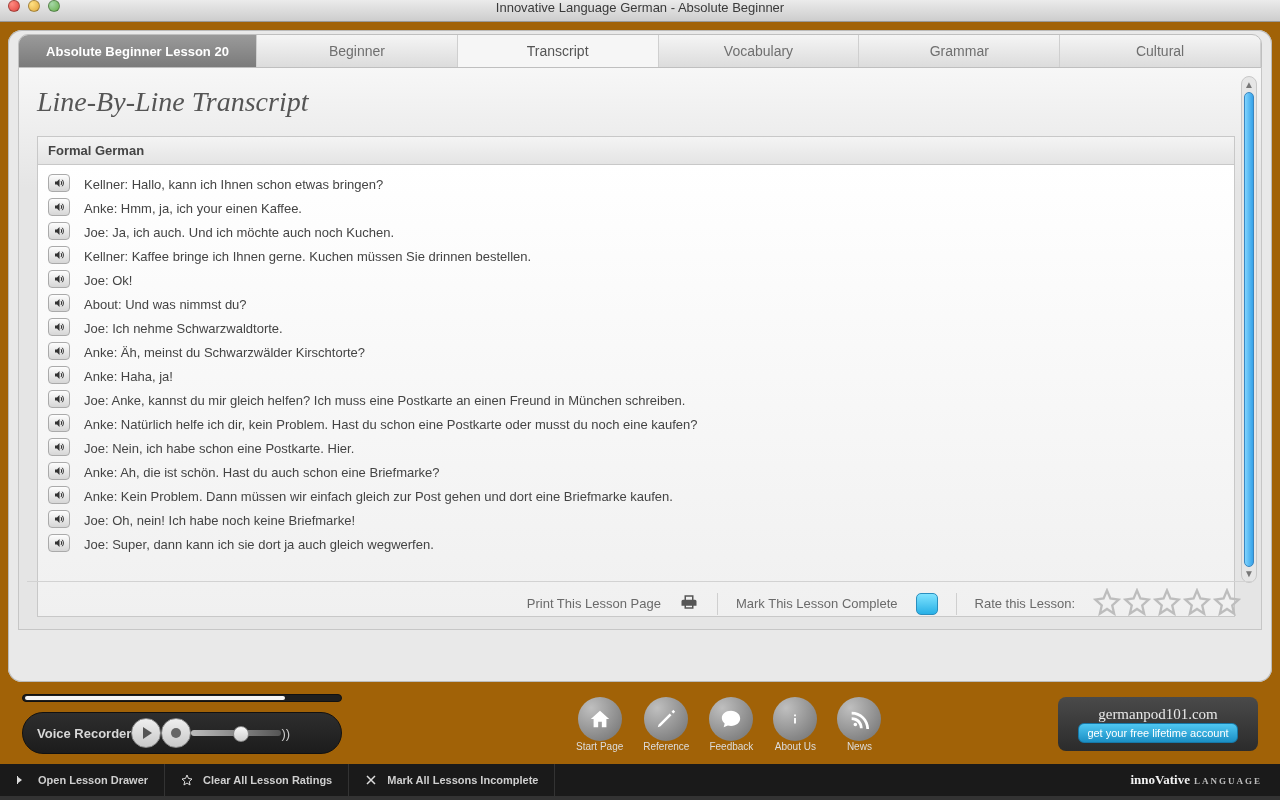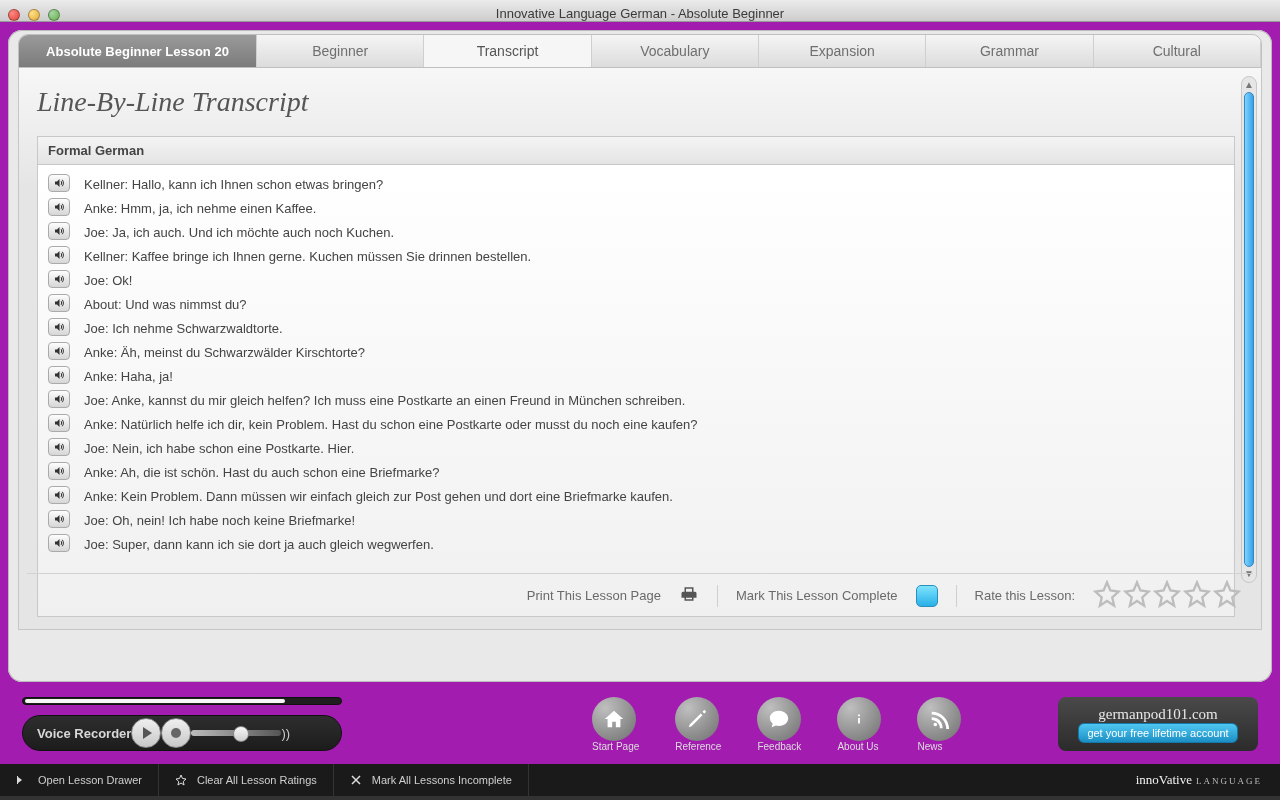--- a/index.html
+++ b/index.html
@@ -9,35 +9,35 @@
   background: #333333;
   width: 1280px;
   height: 800px;
   overflow: hidden;
 }
 .titlebar {
   height: 22px;
   background: linear-gradient(#ebebeb, #cdcdcd);
   border-bottom: 1px solid #999;
   display: flex;
-  align-items: flex-end;
+  align-items: flex-start;
   position: relative;
 }
 .traffic-lights { display: flex; gap: 8px; padding-left: 8px; }
 .tl { width: 12px; height: 12px; border-radius: 50%; border: 1px solid rgba(0,0,0,0.3); }
 .tl.red { background: radial-gradient(circle at 30% 30%, #ff8a80, #e0443e); }
 .tl.yel { background: radial-gradient(circle at 30% 30%, #ffe082, #e1a93c); }
 .tl.grn { background: radial-gradient(circle at 30% 30%, #a5d6a7, #67b049); }
 .titlebar-title {
   position: absolute; left: 0; right: 0;
   text-align: center;
   font-size: 13px; color: #3a3a3a;
   pointer-events: none;
 }
-.outer-frame { background:#a21caf; padding:8px 8px 5px 8px; height:742px; }
+.outer-frame { background:#a16207; padding:8px 8px 5px 8px; height:742px; }
 .card {
   background:#e9e9e9;
   border-radius:14px;
   height:652px;
   padding:4px 10px 6px 10px;
   box-shadow: inset 0 0 0 1px #bbb;
   position:relative;
 }
 .tabs {
   display:flex;
@@ -129,21 +129,21 @@
 .scroll-thumb {
   width:10px; flex:1;
   background:linear-gradient(90deg,#7fd4ff,#36a2e8);
   border:1px solid #3a86c0;
   border-radius:6px;
   margin:2px 0;
 }
 .scroll-arrow { font-size:10px; color:#777; line-height:1; }
 .content-footer {
   position:absolute;
-  left:8px; right:8px; bottom:12px;
+  left:8px; right:8px; bottom:4px;
   display:flex;
   align-items:center;
   justify-content:flex-end;
   gap:18px;
   font-size:13px;
   color:#6a6a6a;
   padding:6px 12px;
   border-top:1px solid #d2d2d2;
 }
 .foot-sep { width:1px; height:22px; background:#cfcfcf; }
@@ -169,21 +169,21 @@
   position:relative; margin-bottom:10px;
 }
 .progress-track::after {
   content:""; position:absolute; left:2px; top:1px; bottom:1px;
   width:260px; background:#f6f6f6; border-radius:4px;
 }
 .recorder {
   background:linear-gradient(#2e2e2e,#1c1c1c);
   border:1px solid #111;
   border-radius:22px;
-  height:36px;
+  height:42px;
   display:flex; align-items:center;
   padding:0 14px;
 }
 .recorder-label { color:#d8d8d8; font-weight:bold; font-size:13px; }
 .circ-btn {
   width:30px; height:30px; border-radius:50%;
   background:linear-gradient(#efefef,#c8c8c8);
   border:1px solid #888;
   display:flex; align-items:center; justify-content:center;
   cursor:pointer;
@@ -195,21 +195,21 @@
   background:linear-gradient(90deg,#bcbcbc,#555);
   position:relative;
 }
 .vol-slider::after {
   content:""; position:absolute; left:42px; top:-4px;
   width:14px; height:14px; border-radius:50%;
   background:linear-gradient(#f7f7f7,#cfcfcf);
   border:1px solid #888;
 }
 .dock-icons { display:flex; gap:20px; margin-left:220px; }
-.dock-item { display:flex; flex-direction:column; align-items:flex-start; gap:0; cursor:pointer;margin-left:16px; }
+.dock-item { display:flex; flex-direction:column; align-items:center; gap:0; cursor:pointer; }
 .dock-circle {
   width:44px; height:44px; border-radius:50%;
   background:radial-gradient(circle at 30% 25%, #bfbfbf, #6e6e6e);
   display:flex; align-items:center; justify-content:center;
 }
 .dock-circle svg { width:22px; height:22px; fill:#fff; }
 .dock-label { color:#ddd; font-size:10px; }
 .brand-box {
   margin-left:auto;
   width:200px; height:54px;
@@ -222,21 +222,21 @@
 .brand-btn {
   background:linear-gradient(#4fc7f2,#1b8fc5);
   color:#fff; font-size:11px;
   padding:3px 8px; border-radius:6px;
   border:1px solid #1678a8;
 }
 .status-bar {
   height:32px;
   background:#1a1a1a;
   display:flex; align-items:center;
-  color:#cfcfcf; font-size:11px; font-weight:normal;justify-content:space-between;
+  color:#cfcfcf; font-size:11px; font-weight:bold;justify-content:space-between;
 }
 .status-item {
   display:flex; align-items:center; gap:10px;
   padding:0 16px; height:100%;
   border-right:1px solid #333;
   cursor:pointer;
 }
 .status-item svg { width:12px; height:12px; fill:#ddd; }
 .status-logo {
   margin-left:auto; padding:0 18px;
@@ -257,21 +257,20 @@
   <div class="titlebar-title">Innovative Language German - Absolute Beginner</div>
 </div>
 
 <div class="outer-frame">
   <div class="card">
     <div class="tabs">
       <div class="tab lesson">Absolute Beginner Lesson 20</div>
       <div class="tab wide">Beginner</div>
       <div class="tab wide active">Transcript</div>
       <div class="tab wide">Vocabulary</div>
-      <div class="tab wide">Expansion</div>
       <div class="tab wide">Grammar</div>
       <div class="tab wide">Cultural</div>
     </div>
 
     <div class="content">
       <div class="page-title">Line-By-Line Transcript</div>
       <div class="section-header">Formal German</div>
       <div class="lines" id="lines">
           <div class="line">
             <span class="audio-btn">
@@ -282,21 +281,21 @@
             </span>
             <span>Kellner: Hallo, kann ich Ihnen schon etwas bringen?</span>
           </div>
           <div class="line">
             <span class="audio-btn">
               <svg viewBox="0 0 24 24">
                 <path fill="#333" d="M4 9v6h4l5 5V4L8 9H4z"></path>
                 <path fill="none" stroke="#333" stroke-width="2" d="M16 8c1.5 1.5 1.5 6.5 0 8M18.5 5.5c3 3 3 10 0 13"></path>
               </svg>
             </span>
-            <span>Anke: Hmm, ja, ich nehme einen Kaffee.</span>
+            <span>Anke: Hmm, ja, ich your einen Kaffee.</span>
           </div>
           <div class="line">
             <span class="audio-btn">
               <svg viewBox="0 0 24 24">
                 <path fill="#333" d="M4 9v6h4l5 5V4L8 9H4z"></path>
                 <path fill="none" stroke="#333" stroke-width="2" d="M16 8c1.5 1.5 1.5 6.5 0 8M18.5 5.5c3 3 3 10 0 13"></path>
               </svg>
             </span>
             <span>Joe: Ja, ich auch. Und ich möchte auch noch Kuchen.</span>
           </div>

